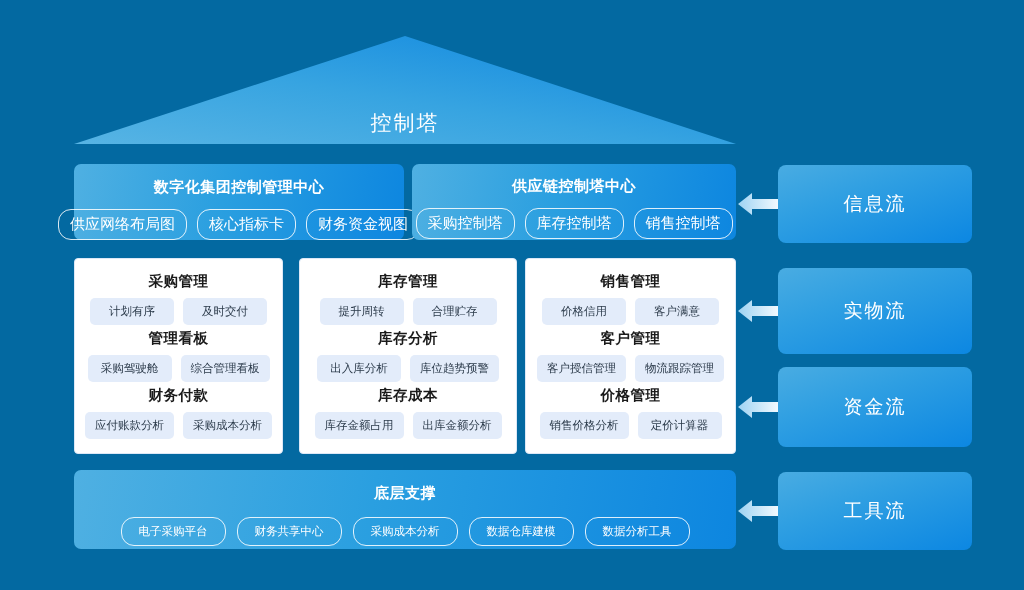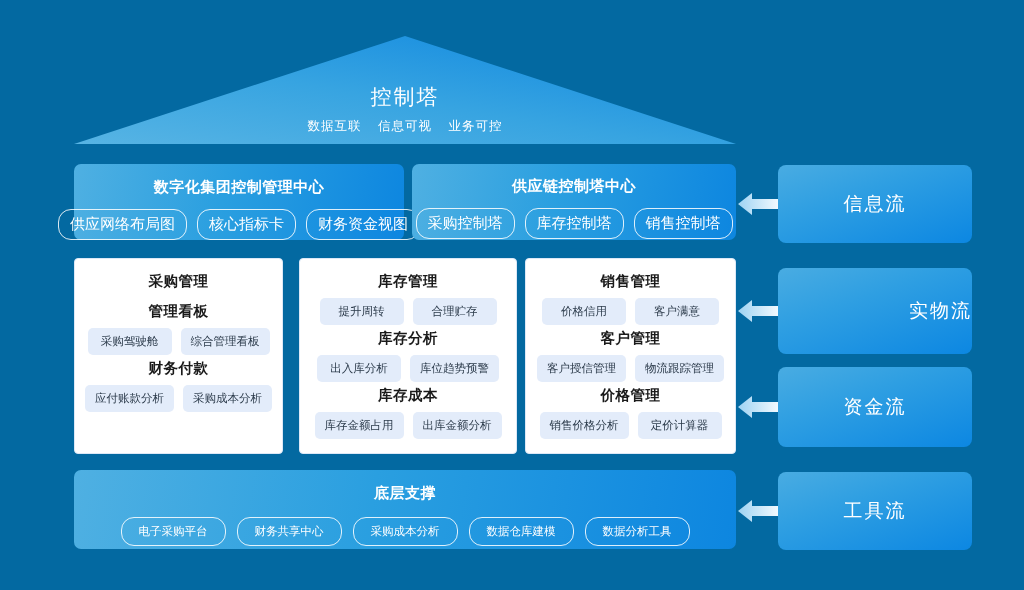--- a/index.html
+++ b/index.html
@@ -97,21 +97,21 @@
   
   .flow-box {
     position: absolute;
     left: 778px; width: 194px;
     border-radius: 8px;
     background: linear-gradient(160deg, #49ACE2 0%, #2F9FE2 38%, #0C87E2 100%);
     display: flex; align-items: center; justify-content: center;
     color: #ffffff; font-size: 19px; letter-spacing: 2px;
   }
   #flow-0 { top: 165px; height: 78px; font-family: Liberation Mono, monospace; }
-  #flow-1 { top: 268px; height: 86px; justify-content: flex-end; }
+  #flow-1 { top: 268px; height: 86px; }
   #flow-2 { top: 367px; height: 80px; }
   #flow-3 { top: 472px; height: 78px; }
 
   
   .arrow { position: absolute; width: 40px; height: 30px; }
   .arrow svg { display: block; }
   #arrow-0 { left: 738px; top: 189px; }
   #arrow-1 { left: 738px; top: 296px; }
   #arrow-2 { left: 738px; top: 392px; }
   #arrow-3 { left: 738px; top: 496px; }
@@ -127,25 +127,20 @@
         <linearGradient id="roofGrad" x1="0" y1="1" x2="1" y2="0">
           <stop offset="0%" stop-color="#57B4E4"></stop>
           <stop offset="45%" stop-color="#37A4E1"></stop>
           <stop offset="100%" stop-color="#0D86E0"></stop>
         </linearGradient>
       </defs>
       <polygon points="331,0 662,108 0,108" fill="url(#roofGrad)"></polygon>
     </svg>
     <div class="roof-text">
       <div class="roof-title">控制塔</div>
-      <div class="roof-sub">
-        <span>数据互联</span>
-        <span>信息可视</span>
-        <span>业务可控</span>
-      </div>
     </div>
   </div>
 
   <div class="blue-panel" id="panel-group">
     <div class="bp-title">数字化集团控制管理中心</div>
     <div class="bp-tags">
       <div class="bp-tag">供应网络布局图</div>
       <div class="bp-tag">核心指标卡</div>
       <div class="bp-tag">财务资金视图</div>
     </div>
@@ -156,20 +151,24 @@
     <div class="bp-tags">
       <div class="bp-tag">采购控制塔</div>
       <div class="bp-tag">库存控制塔</div>
       <div class="bp-tag">销售控制塔</div>
     </div>
   </div>
 
   <div class="white-card" id="card-purchase">
     <div class="wc-group">
       <div class="wc-title">采购管理</div>
+      <div class="wc-tags">
+        <div class="wc-tag">计划有序</div>
+        <div class="wc-tag">及时交付</div>
+      </div>
     </div>
     <div class="wc-group">
       <div class="wc-title">管理看板</div>
       <div class="wc-tags">
         <div class="wc-tag">采购驾驶舱</div>
         <div class="wc-tag">综合管理看板</div>
       </div>
     </div>
     <div class="wc-group">
       <div class="wc-title">财务付款</div>

